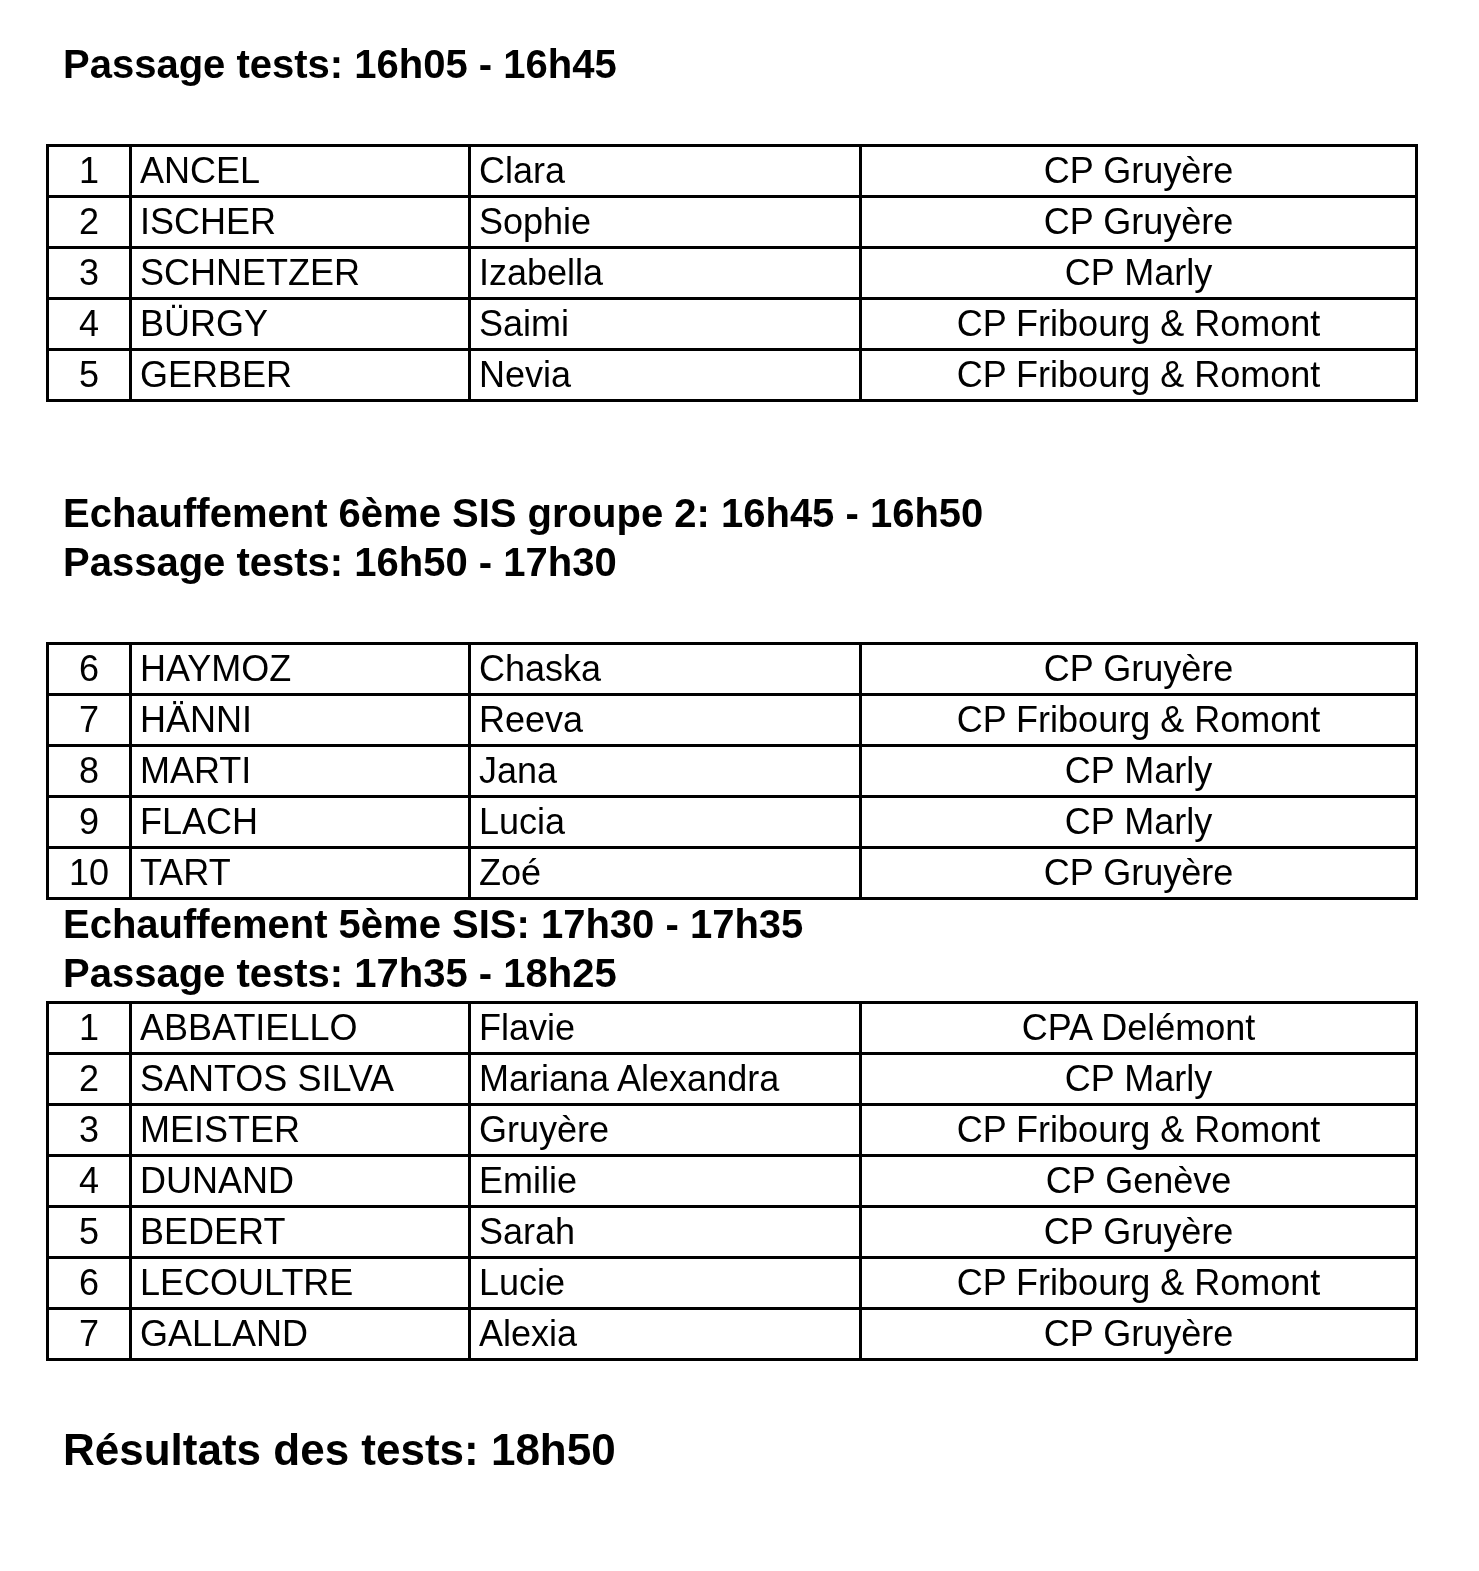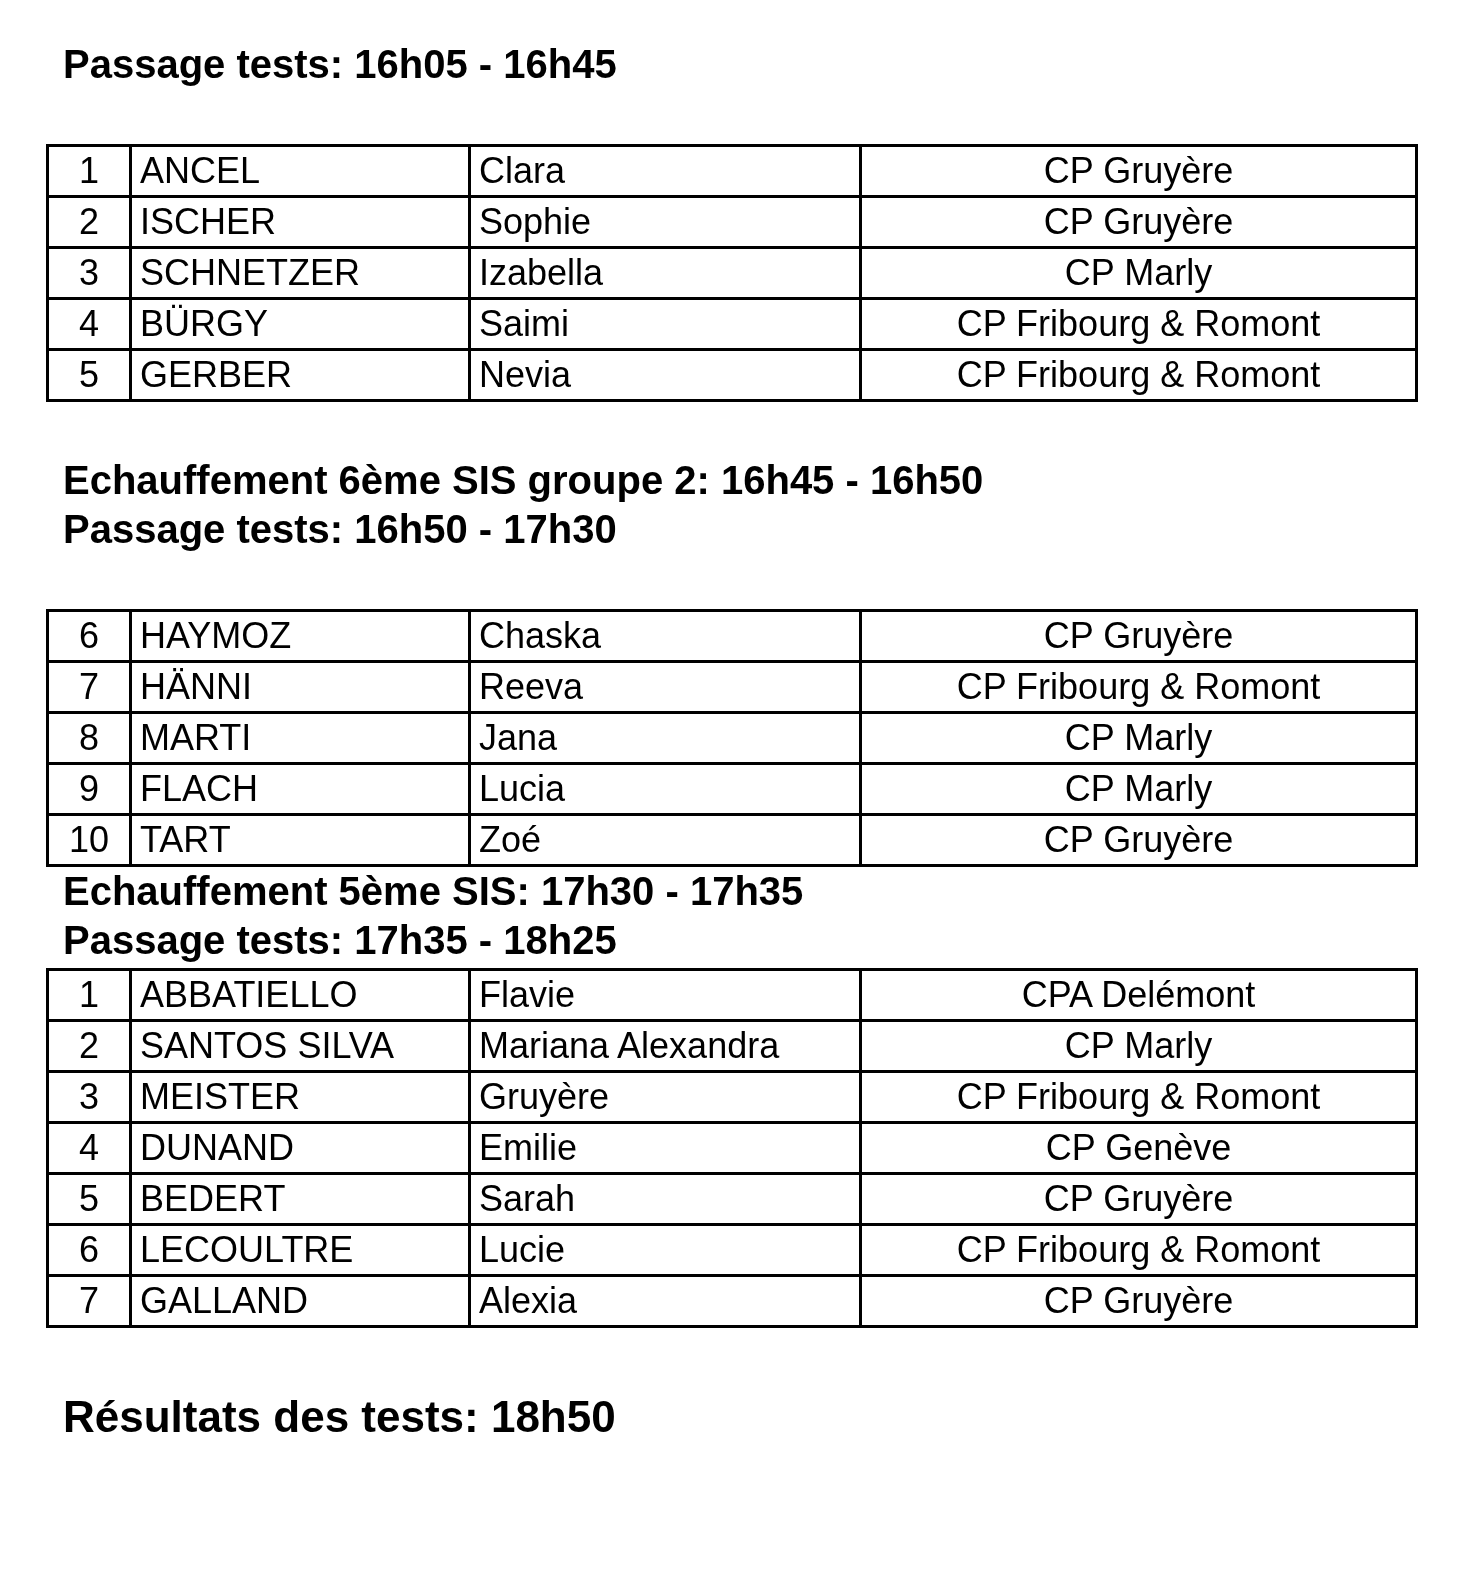--- a/index.html
+++ b/index.html
@@ -57,21 +57,21 @@
   .roster-table td.cell-first {
     width: 380px;
     text-align: left;
     padding-left: 8px;
   }
   .roster-table td.cell-club {
     width: 553px;
     text-align: center;
   }
   .section-1 .heading-block { margin-top: 0; }
-  .section-2 .heading-block { margin-top: 54px; }
+  .section-2 .heading-block { margin-top: 87px; }
   .section-3 .heading-block { }
   .footer-line {
     margin-top: 64px;
     margin-left: 63px;
     font-size: 44px;
     line-height: 49px;
     font-weight: bold;
     white-space: nowrap;
   }
 </style>

